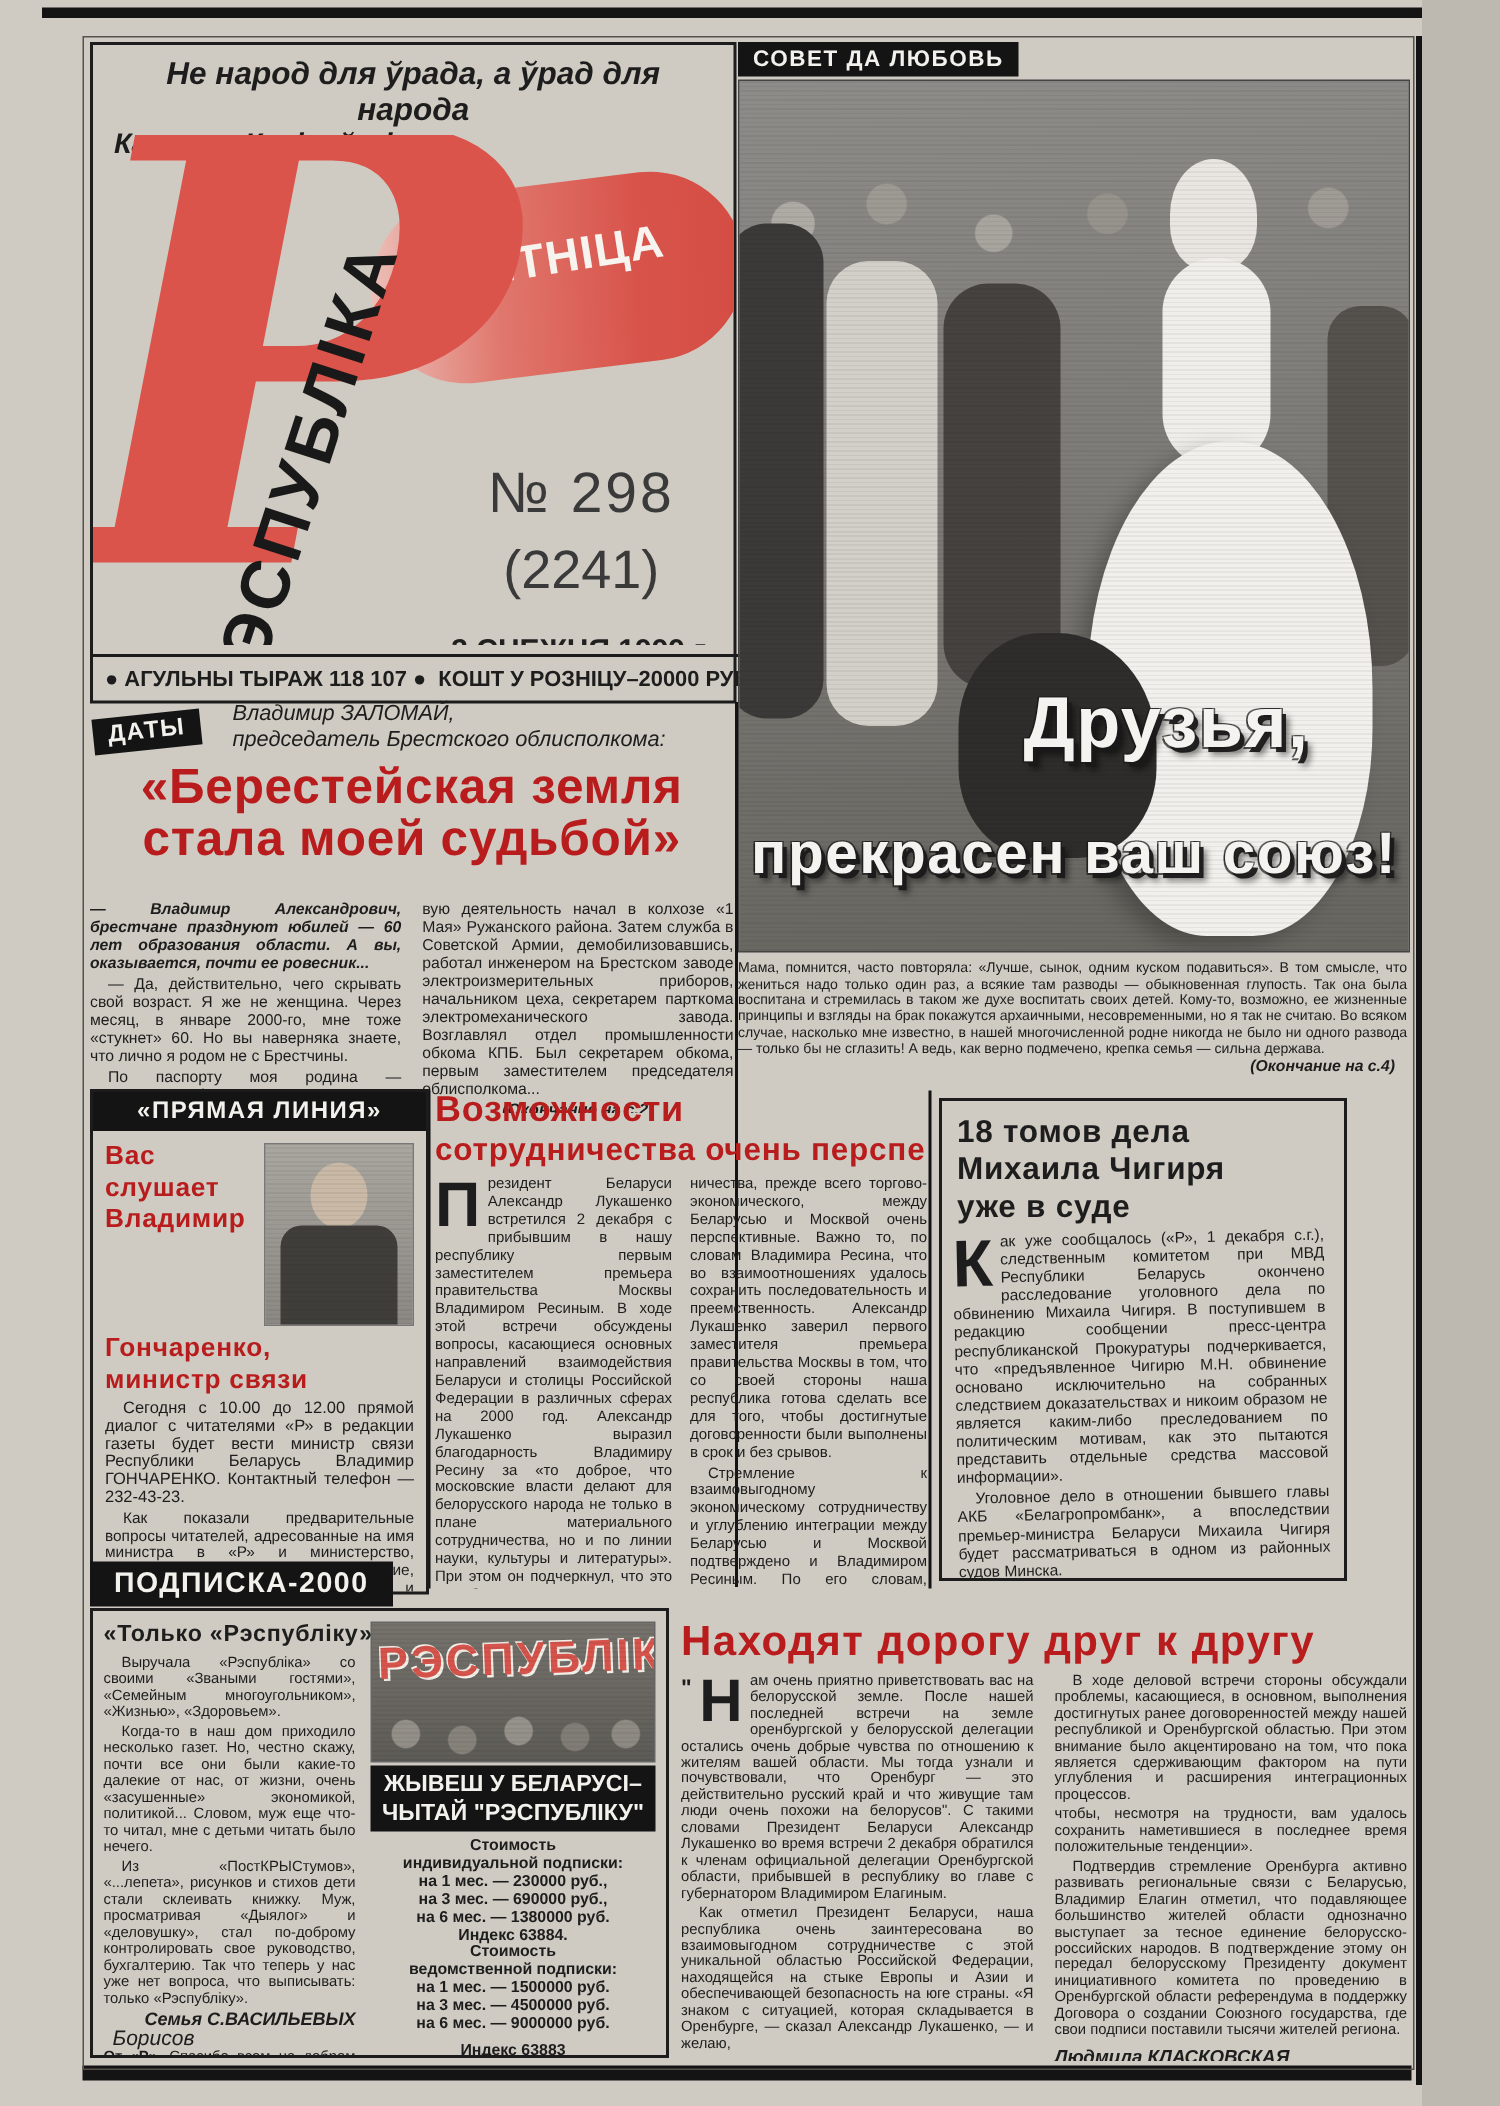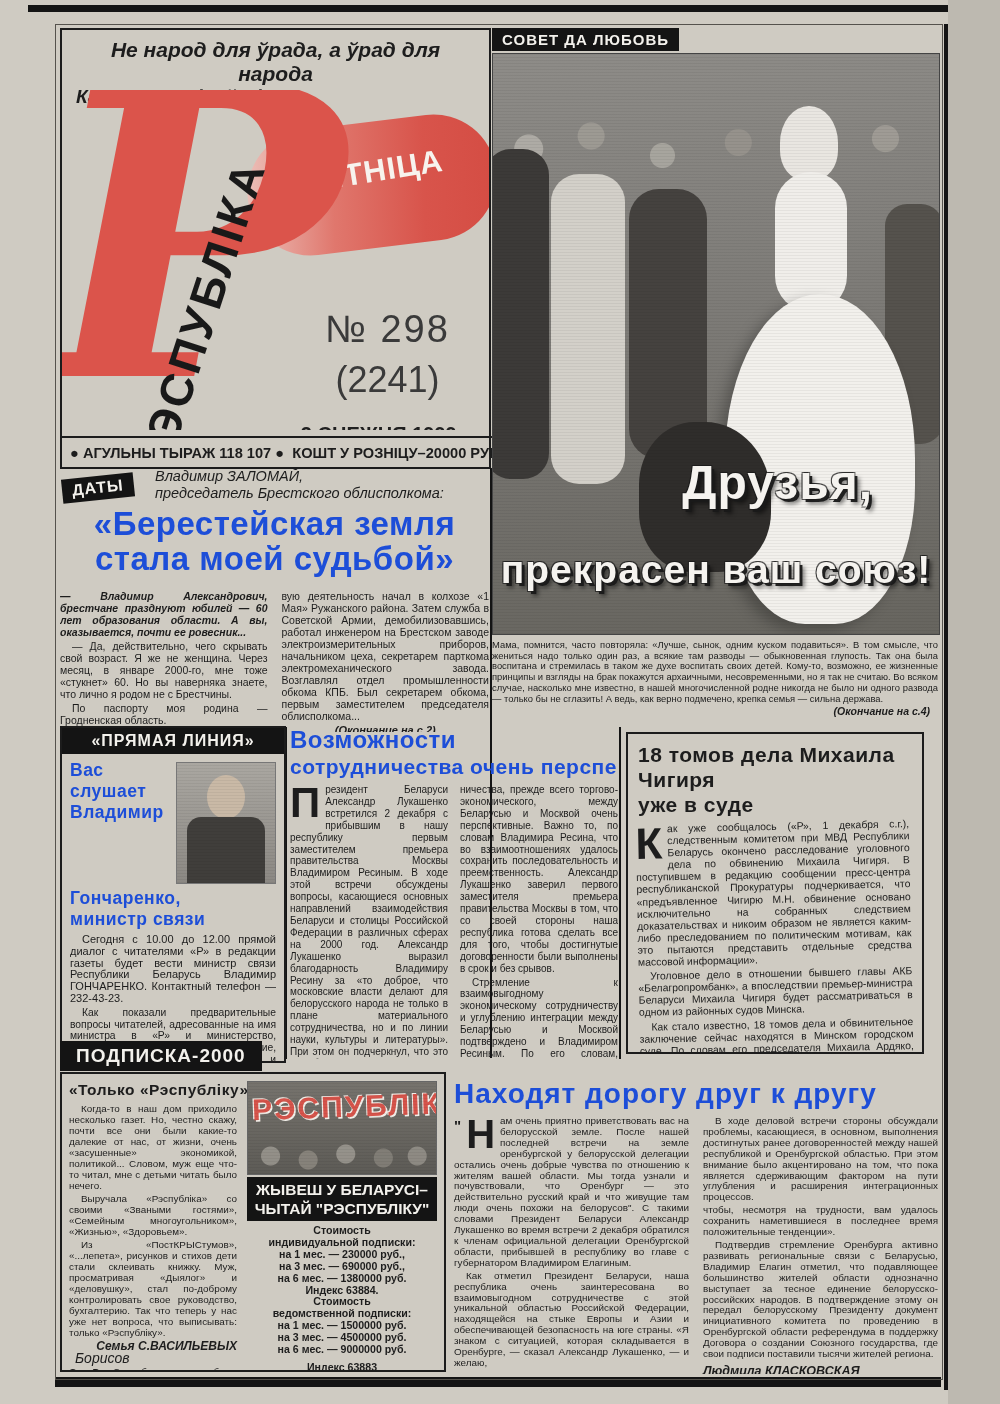--- a/index.html
+++ b/index.html
@@ -5,21 +5,21 @@
   html,body{margin:0;padding:0;background:#b8b4ac;}
   #page{position:relative;width:1000px;height:1404px;background:#cfcbc2;overflow:hidden;
         font-family:"Liberation Sans",sans-serif;color:#1d1d1d;}
   .abs{position:absolute;}
   .bar{background:#141414;}
   .box{border:2px solid #1c1c1c;}
   .just{text-align:justify;}
   .p{margin:0 0 2px 0;text-indent:12px;}
   .np{text-indent:0;}
   .badge{background:#141414;color:#f3f1ec;font-weight:bold;display:inline-block;padding:3px 10px;letter-spacing:1px;}
-  .hl{font-weight:bold;color:#1d4ed8;letter-spacing:.5px;}
+  .hl{font-weight:bold;color:#b91c1c;letter-spacing:.5px;}
   .cols{display:flex;}
   .dc{float:left;font-weight:bold;line-height:.82;margin:2px 5px 0 0;}
   .photo-ovl{position:absolute;left:0;top:0;right:0;bottom:0;
      background:repeating-linear-gradient(0deg,rgba(0,0,0,.05) 0 1px,transparent 1px 3px);}
   .wshadow{color:#f5f3ef;text-shadow:3px 3px 0 rgba(25,25,25,.95),-1px -1px 0 rgba(25,25,25,.7),
      1px -1px 0 rgba(25,25,25,.7),-1px 1px 0 rgba(25,25,25,.7),5px 5px 4px rgba(0,0,0,.5);}
   .sig{font-weight:bold;font-style:italic;}
 </style>
 </head>
 <body>
@@ -101,21 +101,21 @@
   <div class="abs" style="left:60px;top:468px;width:429px;height:256px;">
     <div class="badge abs" style="left:2px;top:8px;font-size:16px;transform:rotate(-6deg);">ДАТЫ</div>
     <div style="margin-left:95px;font-style:italic;font-size:14.5px;line-height:17px;">
       <div>Владимир ЗАЛОМАЙ,</div>
       <div>председатель Брестского облисполкома:</div>
     </div>
     <div class="hl" style="text-align:center;font-size:33px;line-height:35px;margin-top:4px;">
       <div>«Берестейская земля</div>
       <div>стала моей судьбой»</div>
     </div>
-    <div class="cols" style="gap:14px;margin-top:14px;font-size:10.5px;line-height:12px;height:142px;overflow:hidden;">
+    <div class="cols" style="gap:14px;margin-top:24px;font-size:10.5px;line-height:12px;height:142px;overflow:hidden;">
       <div class="just" style="flex:1;">
         <p class="p np" style="font-weight:bold;font-style:italic;">— Владимир Александрович, брестчане празднуют юбилей — 60 лет образования области. А вы, оказывается, почти ее ровесник...</p>
         <p class="p">— Да, действительно, чего скрывать свой возраст. Я же не женщина. Через месяц, в январе 2000-го, мне тоже «стукнет» 60. Но вы наверняка знаете, что лично я родом не с Брестчины.</p>
         <p class="p">По паспорту моя родина — Гродненская область.</p>
         <p class="p">Просто так сложилась судьба, что трудо-</p>
       </div>
       <div class="just" style="flex:1;">
         <p class="p np">вую деятельность начал в колхозе «1 Мая» Ружанского района. Затем служба в Советской Армии, демобилизовавшись, работал инженером на Брестском заводе электроизмерительных приборов, начальником цеха, секретарем парткома электромеханического завода. Возглавлял отдел промышленности обкома КПБ. Был секретарем обкома, первым заместителем председателя облисполкома...</p>
         <p class="sig" style="text-align:center;margin:2px 0 0 0;font-size:11px;">(Окончание на с.2)</p>
       </div>
@@ -157,40 +157,40 @@
         <p class="p np"><span class="dc" style="font-size:42px;">П</span><span>резидент Беларуси Александр Лукашенко встретился 2 декабря с прибывшим в нашу республику первым заместителем премьера правительства Москвы Владимиром Ресиным. В ходе этой встречи обсуждены вопросы, касающиеся основных направлений взаимодействия Беларуси и столицы Российской Федерации в различных сферах на 2000 год. Александр Лукашенко выразил благодарность Владимиру Ресину за «то доброе, что московские власти делают для белорусского народа не только в плане материального сотрудничества, но и по линии науки, культуры и литературы». При этом он подчеркнул, что это — большая поддержка для экономики Беларуси.</span></p>
 
       </div>
       <div class="just" style="flex:1;">
         <p class="p np">ничества, прежде всего торгово-экономического, между Беларусью и Москвой очень перспективные. Важно то, по словам Владимира Ресина, что во взаимоотношениях удалось сохранить последовательность и преемственность. Александр Лукашенко заверил первого заместителя премьера правительства Москвы в том, что со своей стороны наша республика готова сделать все для того, чтобы достигнутые договоренности были выполнены в срок и без срывов.</p>
         <p class="p">Стремление к взаимовыгодному экономическому сотрудничеству и углублению интеграции между Беларусью и Москвой подтверждено и Владимиром Ресиным. По его словам, «москвичи любят Беларусь и с нетерпением ждут подписания Договора о создании Союзного государства».</p>
       </div>
     </div>
   </div>
 
-  <div class="abs box" style="left:626px;top:732px;width:298px;height:322px;padding:8px 10px;box-sizing:border-box;overflow:hidden;">
+  <div class="abs box" style="left:626px;top:732px;width:272px;height:322px;padding:8px 10px;box-sizing:border-box;overflow:hidden;">
     <div style="font-weight:bold;font-size:21px;line-height:25px;letter-spacing:.5px;">
       <div>18 томов дела Михаила Чигиря</div>
       <div>уже в суде</div>
     </div>
     <div class="just" style="font-size:10.4px;line-height:12.1px;margin-top:4px;transform:rotate(-1.2deg);">
       <p class="p np"><span class="dc" style="font-size:44px;">К</span><span>ак уже сообщалось («Р», 1 декабря с.г.), следственным комитетом при МВД Республики Беларусь окончено расследование уголовного дела по обвинению Михаила Чигиря. В поступившем в редакцию сообщении пресс-центра республиканской Прокуратуры подчеркивается, что «предъявленное Чигирю М.Н. обвинение основано исключительно на собранных следствием доказательствах и никоим образом не является каким-либо преследованием по политическим мотивам, как это пытаются представить отдельные средства массовой информации».</span></p>
       <p class="p">Уголовное дело в отношении бывшего главы АКБ «Белагропромбанк», а впоследствии премьер-министра Беларуси Михаила Чигиря будет рассматриваться в одном из районных судов Минска.</p>
       <p class="p">Как стало известно, 18 томов дела и обвинительное заключение сейчас находятся в Минском городском суде. По словам его председателя Михаила Ардяко, материалы из республиканской Прокуратуры поступили в суд вечером 1 декабря. В ближайшие дни они будут направлены в один из районных судов города для рассмотрения.</p>
     </div>
   </div>
 
   <div class="abs badge" style="left:60px;top:1041px;font-size:19px;padding:4px 16px;">ПОДПИСКА-2000</div>
   <div class="abs box" style="left:60px;top:1072px;width:386px;height:300px;padding:7px;box-sizing:border-box;overflow:hidden;">
     <div class="cols" style="gap:10px;height:100%;">
       <div style="width:168px;">
         <div style="font-weight:bold;font-size:15.5px;letter-spacing:.5px;white-space:nowrap;">«Только «Рэспубліку»!»</div>
         <div class="just" style="font-size:9.9px;line-height:11px;margin-top:4px;">
+          <p class="p">Выручала «Рэспубліка» со своими «Зваными гостями», «Семейным многоугольником», «Жизнью», «Здоровьем».</p>
           <p class="p">Когда-то в наш дом приходило несколько газет. Но, честно скажу, почти все они были какие-то далекие от нас, от жизни, очень «засушенные» экономикой, политикой... Словом, муж еще что-то читал, мне с детьми читать было нечего.</p>
-          <p class="p">Выручала «Рэспубліка» со своими «Зваными гостями», «Семейным многоугольником», «Жизнью», «Здоровьем».</p>
           <p class="p">Из «ПостКРЫСтумов», «...лепета», рисунков и стихов дети стали склеивать книжку. Муж, просматривая «Дыялог» и «деловушку», стал по-доброму контролировать свое руководство, бухгалтерию. Так что теперь у нас уже нет вопроса, что выписывать: только «Рэспубліку».</p>
           <p class="sig" style="text-align:right;margin:3px 0 0 0;font-size:12px;">Семья С.ВАСИЛЬЕВЫХ</p>
           <p style="font-style:italic;margin:1px 0 0 6px;font-size:14px;">Борисов</p>
           <p class="p np" style="margin-top:2px;"><b>От «Р».</b> <span>Спасибо всем на добром слове! Приятно быть полезными!</span></p>
         </div>
       </div>
       <div style="flex:1;">
         <div style="position:relative;height:92px;overflow:hidden;border:1px solid #666;
              background:linear-gradient(#76736d,#5d5b56);">
           <div class="abs" style="left:0;top:54px;width:100%;height:40px;opacity:.7;

